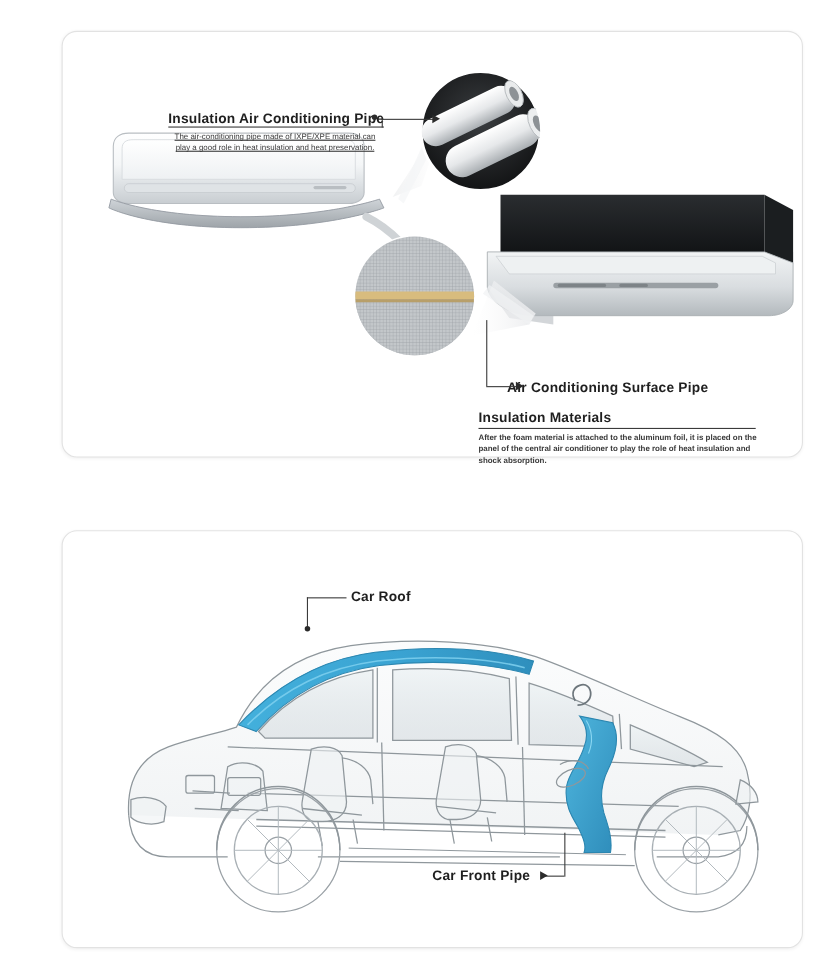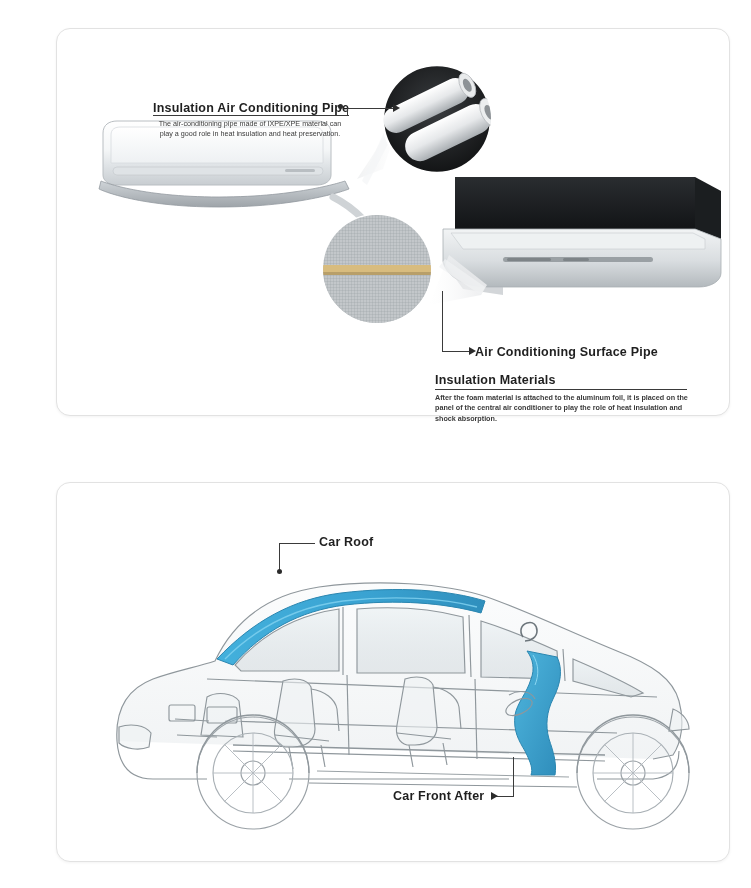--- a/index.html
+++ b/index.html
@@ -45,21 +45,21 @@
     font-weight: bold;
     letter-spacing: 0.2px;
     color: #1f1f1f;
   }
   .lbl-body {
     position: absolute;
     font-size: 7.2px;
     line-height: 1.45;
     color: #3a3a3a;
   }
-  .lbl-body.center { text-align: center; }
+  .lbl-body.center { text-align: center; text-decoration: underline; }
 
   
   .rule {
     position: absolute;
     background: #3a3a3a;
   }
   .rule.h { height: 1px; }
   .rule.v { width: 1px; }
 
   .dot {
@@ -202,21 +202,21 @@
   </svg>
 
   <div class="lbl lbl-title" id="t1" style="left:96px; top:72px;">Insulation Air Conditioning Pipe</div>
   <div class="lbl-body center" style="left:98px; top:90px; width:190px;">The air-conditioning pipe made of IXPE/XPE material can play a good role in heat insulation and heat preservation.</div>
   <div class="rule h" style="left:96px; top:86px; width:196px;"></div>
   <div class="rule h" style="left:290px; top:79px; width:48px;"></div>
   <div class="rule v" style="left:290px; top:79px; height:8px;"></div>
   <div class="dot" style="left:281px; top:75px;"></div>
   <div class="arrow-right" style="left:336px; top:75px;"></div>
 
-  <div class="lbl lbl-title" style="left:418px; top:316px;text-align:right;">Air Conditioning Surface Pipe</div>
+  <div class="lbl lbl-title" style="left:404px; top:316px;text-align:right;">Air Conditioning Surface Pipe</div>
   <div class="rule v" style="left:385px; top:262px; height:60px;"></div>
   <div class="rule h" style="left:385px; top:322px; width:28px;"></div>
   <div class="arrow-right" style="left:412px; top:318px;"></div>
 
   <div class="lbl lbl-title" style="left:378px; top:344px;text-align:right;">Insulation Materials</div>
   <div class="rule h" style="left:378px; top:360px; width:252px;"></div>
   <div class="lbl-body" style="left:378px; top:364px; width:258px;font-weight:bold;">After the foam material is attached to the aluminum foil, it is placed on the panel of the central air conditioner to play the role of heat insulation and shock absorption.</div>
 </div>
 
 <div class="panel" id="panel-car">
@@ -329,17 +329,17 @@
       <path d="M252 300 L520 304" stroke-width="1.1"></path>
       <path d="M260 288 L512 294" stroke-width="0.9"></path>
     </g>
   </svg>
 
   <div class="lbl lbl-title" style="left:262px; top:52px;">Car Roof</div>
   <div class="rule h" style="left:222px; top:60px; width:36px;"></div>
   <div class="rule v" style="left:222px; top:60px; height:28px;"></div>
   <div class="dot" style="left:220px; top:86px;"></div>
 
-  <div class="lbl lbl-title" style="left:336px; top:306px;">Car Front After</div>
+  <div class="lbl lbl-title" style="left:336px; top:306px;">Car Front Pipe</div>
   <div class="rule h" style="left:438px; top:313px; width:18px;"></div>
   <div class="arrow-right" style="left:434px; top:309px;"></div>
   <div class="rule v" style="left:456px; top:274px; height:40px;"></div>
 </div>
 
 </body></html>

